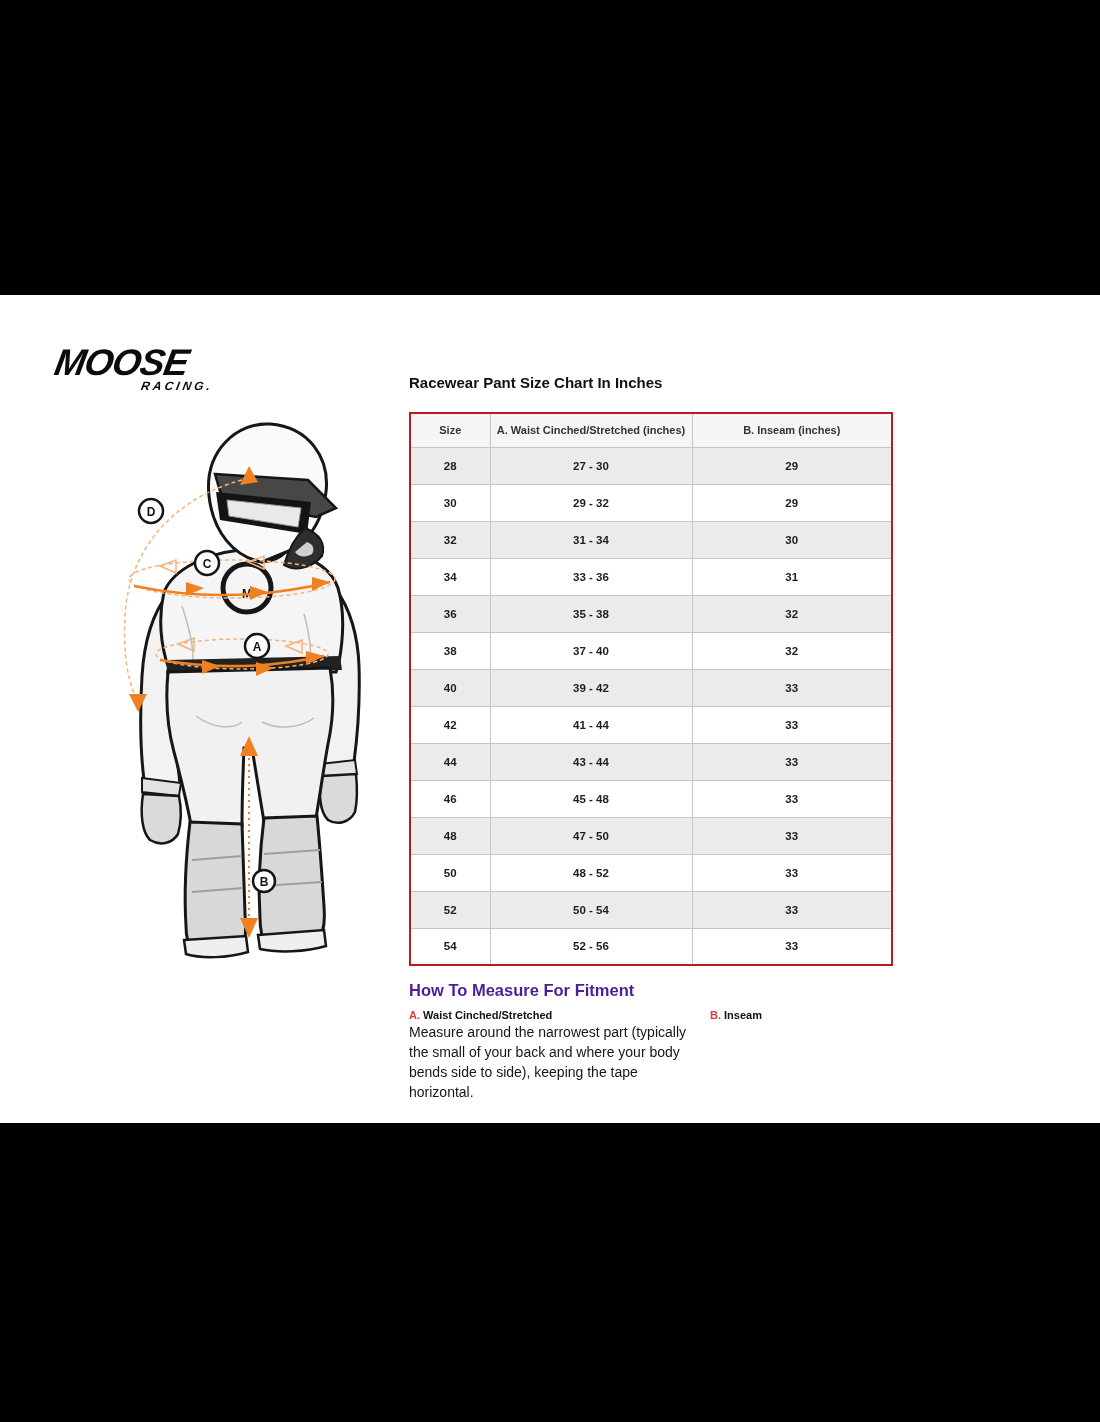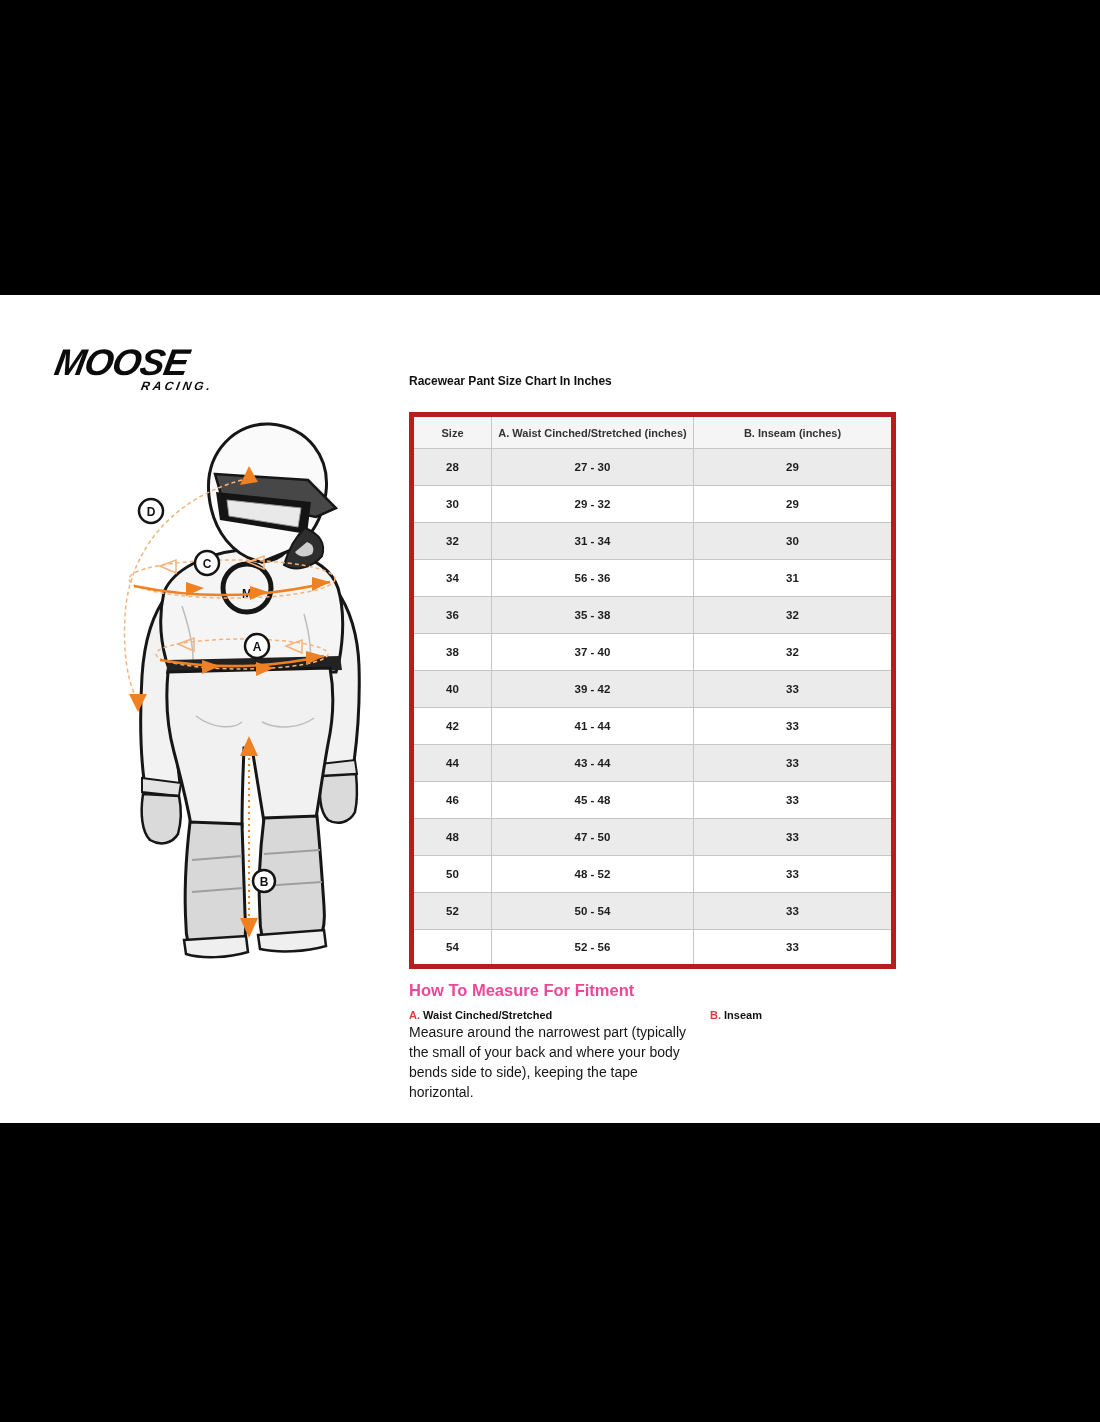--- a/index.html
+++ b/index.html
@@ -26,42 +26,42 @@
   }
   .logo-racing {
     font-style:italic; font-weight:bold; font-size:12px;
     letter-spacing:3px; color:#0b0b0b; text-align:right;
     transform:skewX(-10deg); margin-top:-2px;
   }
 
   
   .chart-title {
     position:absolute; left:409px; top:79px;
-    font-size:12px; font-weight:bold; color:#111;
+    font-size:15px; font-weight:bold; color:#111;
   }
   table.size-table {
     position:absolute; left:409px; top:117px; width:482px;
     border-collapse:collapse; table-layout:fixed;
-    border:5px solid #b91c1c;
+    border:2px solid #b91c1c;
   }
   .size-table th, .size-table td {
     border:1px solid #c6c6c6; text-align:center; vertical-align:middle;
   }
   .size-table th {
     height:34px; background:#f5f5f5; font-size:11px; font-weight:bold; color:#333;
   }
   .size-table td {
     height:37px; font-size:11.5px; font-weight:bold; color:#1d1d1d; background:#fff;
   }
   .size-table tr.shade td { background:#ebebeb; }
 
   
   .howto-title {
     position:absolute; left:409px; top:686px;
-    font-size:16.5px; font-weight:bold; color:#ec4899;
+    font-size:16.5px; font-weight:bold; color:#4c1d95;
   }
   .measure-col { position:absolute; top:714px; width:296px; }
   .measure-col.col-a { left:409px; }
   .measure-col.col-b { left:710px; width:292px; }
   .m-head { font-size:11px; font-weight:bold; color:#111; margin-bottom:1px; }
   .m-key { color:#e03a3e; }
   .m-body { font-size:14px; line-height:20px; color:#161616; }
 
   
   .footnote {
@@ -205,21 +205,21 @@
           <td>29 - 32</td>
           <td>29</td>
         </tr>
         <tr class="shade">
           <td>32</td>
           <td>31 - 34</td>
           <td>30</td>
         </tr>
         <tr>
           <td>34</td>
-          <td>56 - 36</td>
+          <td>33 - 36</td>
           <td>31</td>
         </tr>
         <tr class="shade">
           <td>36</td>
           <td>35 - 38</td>
           <td>32</td>
         </tr>
         <tr>
           <td>38</td>
           <td>37 - 40</td>

